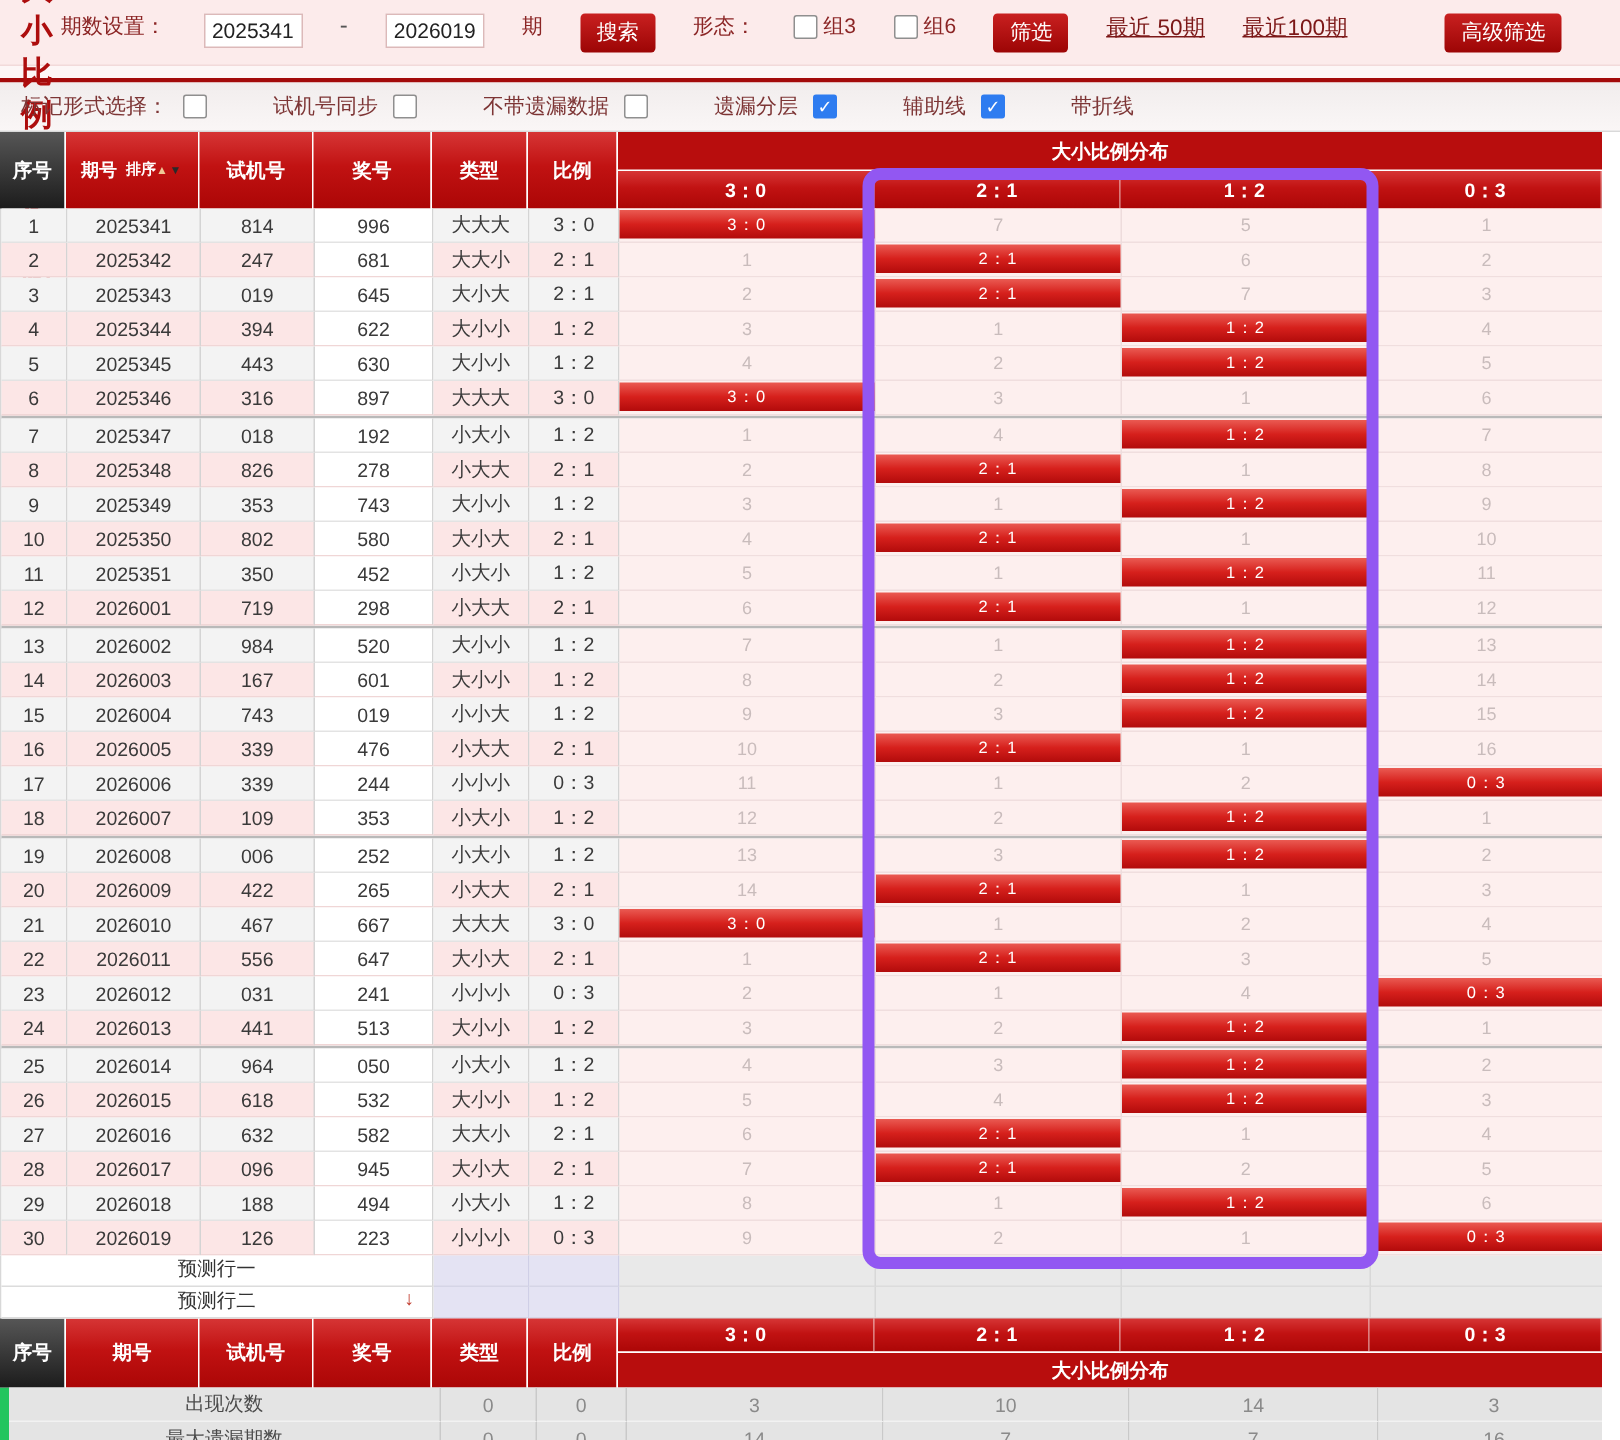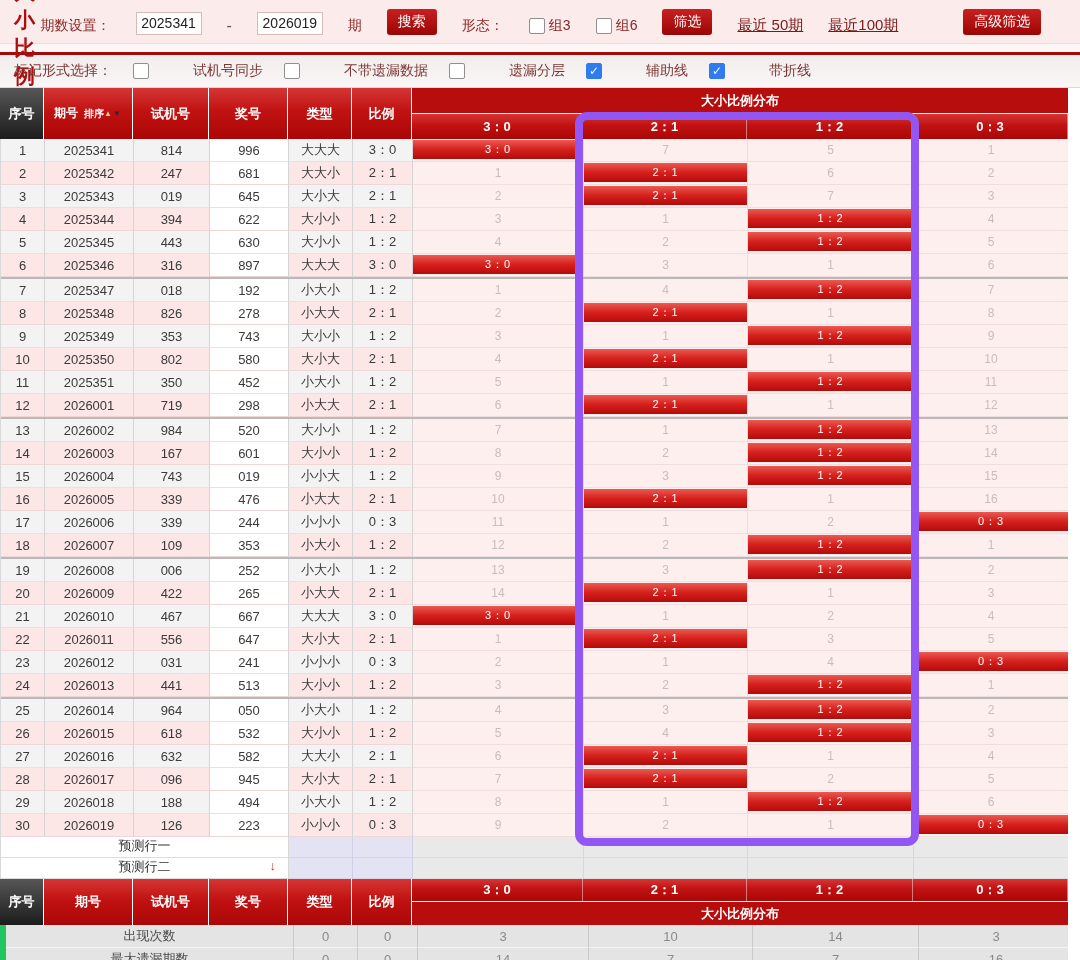--- a/index.html
+++ b/index.html
@@ -4,21 +4,21 @@
 <style>
   * { box-sizing: border-box; margin: 0; padding: 0; }
   html,body { background:#fff; }
   body { font-family: "Liberation Sans", "DejaVu Sans", sans-serif; }
   .page { position:relative; width:1080px; height:960px; overflow:hidden; background:#fff; }
 
   
   .titlebar { height:44px; background:#fcebeb; border-bottom:1px solid #f2dada;
     display:flex; align-items:center; padding:0 14px; }
   .app-title { color:#ad0d0d; font-size:21px; font-weight:bold; letter-spacing:1px; }
-  .tb-controls { margin-left:auto; display:flex; align-items:flex-end; gap:25px; padding-right:28px; }
+  .tb-controls { margin-left:auto; display:flex; align-items:flex-start; gap:25px; padding-right:28px; }
   .tb-label { color:#8b2525; font-size:14px; white-space:nowrap; }
   .tb-input { width:66px; height:23px; border:1px solid #dcb9b9; background:#fff; color:#222;
     font-size:14px; text-align:center; font-family:inherit; }
   .btn { background:linear-gradient(#c92020,#9c0505); color:#fff; border:none; font-size:14px;
     padding:4px 11px; border-radius:3px; cursor:pointer; font-family:inherit; white-space:nowrap; }
   .link { color:#7c1818; font-size:15px; text-decoration:underline; white-space:nowrap; cursor:pointer; }
   .adv-btn { margin-left:40px; }
   .dash { color:#555; }
 
   
@@ -27,21 +27,21 @@
     font-size:12px; color:#fff; line-height:1; }
   .cb.checked { background:#2e7cf0; border-color:#2e7cf0; }
   .cb-item { display:flex; align-items:center; gap:4px; }
 
   
   .substrip { height:8px; background:#fdf6f6; }
   .redline  { height:3px; background:#a30b0b; }
   .toolbar  { height:33px; background:linear-gradient(#f1eded,#faf6f6);
     display:flex; align-items:center; gap:10px; padding:0 14px; border-bottom:1px solid #d9d9d9; }
   .toolbar .tb-label, .toolbar .cb-label { color:#7d3535; font-size:14px; }
-  .toolbar .cb-item { margin-left:11px;gap:44px; }
+  .toolbar .cb-item { margin-left:0;gap:44px; }
 
   
   .w-seq{width:44px} .w-period{width:89px} .w-trial{width:76px} .w-prize{width:79px}
   .w-type{width:64px} .w-ratio{width:60px}
   .w-r0{width:171px} .w-r1{width:164px} .w-r2{width:166px} .w-r3{width:155px}
   .tablewrap { position:relative; width:1068px; }
 
   
   .thead { display:flex; height:51px; }
   .hcell { background:linear-gradient(#d63535,#c11212 45%,#ab0606); color:#fff; font-size:13px;

